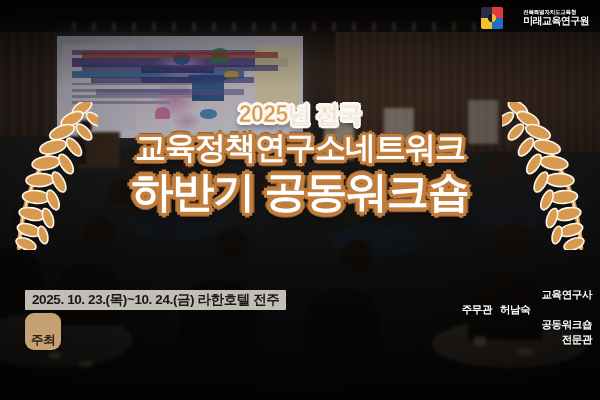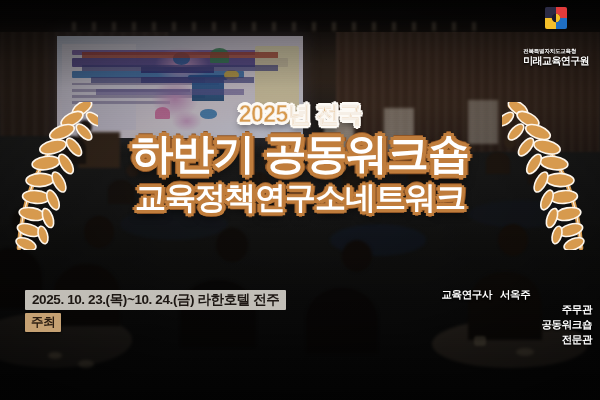--- a/index.html
+++ b/index.html
@@ -121,21 +121,20 @@
       repeating-linear-gradient(0deg, rgba(255,255,255,0.014) 0 1px, rgba(0,0,0,0.014) 1px 2px);
     mix-blend-mode:overlay;opacity:.5;
   }
 
   
   .logo{
     position:absolute;right:8px;top:5px;
     display:flex;align-items:center;gap:20px;
     padding:2px 3px;
     z-index:40;
-    flex-direction:column;
   }
   .logo-mark{
     position:relative;width:22px;height:22px;flex:0 0 auto;border-radius:2px;overflow:hidden;
   }
   .logo-text{display:flex;flex-direction:column;line-height:1;gap:1px;}
   .logo-sub{
     font-size:5.5px;color:#ffffff;letter-spacing:-0.2px;font-weight:700;white-space:nowrap;
     text-shadow:0 1px 1px rgba(0,0,0,.9);
   }
   .logo-main{
@@ -204,23 +203,23 @@
     padding:1px 7px 2px 7px;
     letter-spacing:-0.4px;
     white-space:nowrap;
     border-radius:1px;
   }
   .info-row{display:flex;align-items:center;gap:6px;white-space:nowrap;}
   .info-badge{
     background:#c5a173;
     color:#2b1d11;
     font-size:12.5px;line-height:16px;
-    padding:1px 6px 2px 6px;
+    padding:19px 6px 2px 6px;
     letter-spacing:-0.3px;
-    border-radius:1px;
+    border-radius:9px;
     box-shadow:0 1px 2px rgba(0,0,0,.55);
   }
   .info-val{
     color:#ffffff;
     font-size:13.5px;line-height:17px;
     letter-spacing:-0.5px;
     text-shadow:0 1px 3px rgba(0,0,0,.95),0 0 6px rgba(0,0,0,.7);
   }
 
   
@@ -396,38 +395,38 @@
         <ellipse cx="53" cy="80" rx="11" ry="5.2" transform="rotate(62 53 80)"></ellipse>
         <ellipse cx="47" cy="98" rx="10.5" ry="5" transform="rotate(66 47 98)"></ellipse>
         <ellipse cx="42" cy="116" rx="10" ry="4.8" transform="rotate(70 42 116)"></ellipse>
         <ellipse cx="37" cy="133" rx="9" ry="4.5" transform="rotate(74 37 133)"></ellipse>
       </g>
     </svg>
   </div>
 
   <div class="title-wrap">
     <div class="t-line t1">2025년 전국</div>
+    <div class="t-line t2">교육정책연구소네트워크</div>
     <div class="t-line t3">하반기 공동워크숍</div>
-    <div class="t-line t2">교육정책연구소네트워크</div>
   </div>
 
   <div class="info">
     <div class="info-date">2025. 10. 23.(목)~10. 24.(금) 라한호텔 전주</div>
     <div class="info-row">
       <span class="info-badge">주최</span>
     </div>
   </div>
 
   <div class="credits">
     <div class="credit-row">
       <span class="credit-role">교육연구사</span>
-      <span class="credit-names">서옥주</span>
     </div>
     <div class="credit-row">
       <span class="credit-role">주무관</span>
+      <span class="credit-names">허남숙</span>
     </div>
     <div class="credit-row">
       <span class="credit-role">공동워크숍</span>
     </div>
     <div class="credit-row">
       <span class="credit-role">전문관</span>
     </div>
   </div>
 
 </div>

